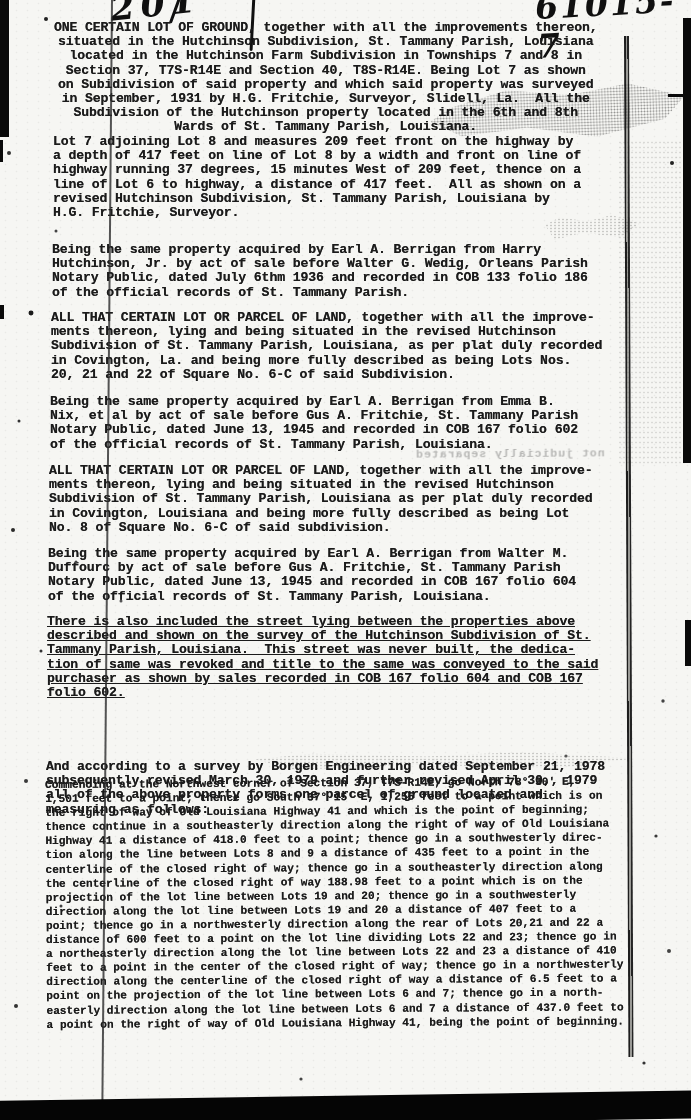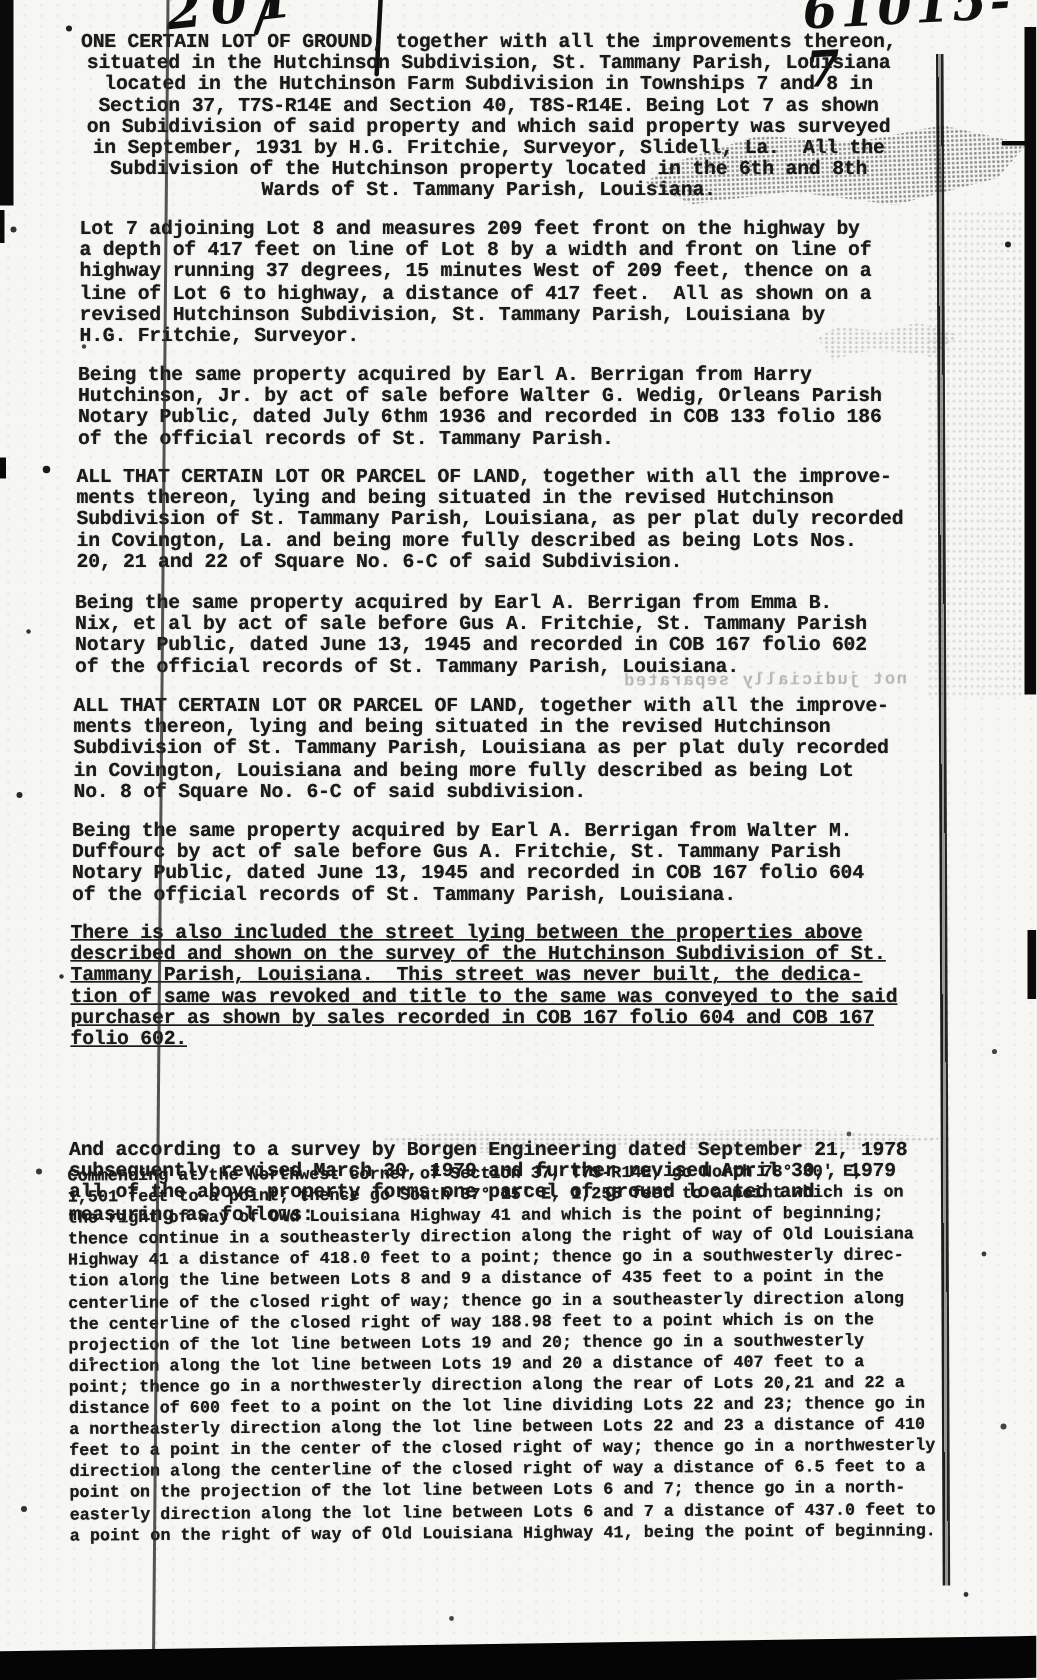--- a/index.html
+++ b/index.html
@@ -59,21 +59,21 @@
   <div class="hand tr">61015-7</div>
 
   <div class="para" style="left:54px;top:21px;text-align:center;">ONE CERTAIN LOT OF GROUND, together with all the improvements thereon,
 situated in the Hutchinson Subdivision, St. Tammany Parish, Louisiana
 located in the Hutchinson Farm Subdivision in Townships 7 and 8 in
 Section 37, T7S-R14E and Section 40, T8S-R14E. Being Lot 7 as shown
 on Subidivision of said property and which said property was surveyed
 in September, 1931 by H.G. Fritchie, Surveyor, Slidell, La.  All the
 Subdivision of the Hutchinson property located in the 6th and 8th
 Wards of St. Tammany Parish, Louisiana.</div>
-  <div class="para" style="left:53px;top:146px;">Lot 7 adjoining Lot 8 and measures 209 feet front on the highway by
+  <div class="para" style="left:53px;top:135px;">Lot 7 adjoining Lot 8 and measures 209 feet front on the highway by
 a depth of 417 feet on line of Lot 8 by a width and front on line of
 highway running 37 degrees, 15 minutes West of 209 feet, thence on a
 line of Lot 6 to highway, a distance of 417 feet.  All as shown on a
 revised Hutchinson Subdivision, St. Tammany Parish, Louisiana by
 H.G. Fritchie, Surveyor.</div>
   <div class="para" style="left:52px;top:243px;">Being the same property acquired by Earl A. Berrigan from Harry
 Hutchinson, Jr. by act of sale before Walter G. Wedig, Orleans Parish
 Notary Public, dated July 6thm 1936 and recorded in COB 133 folio 186
 of the official records of St. Tammany Parish.</div>
   <div class="para" style="left:51px;top:311px;">ALL THAT CERTAIN LOT OR PARCEL OF LAND, together with all the improve-

